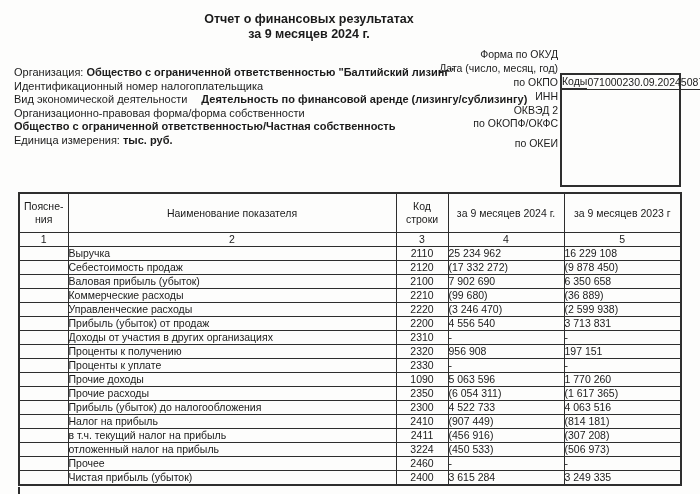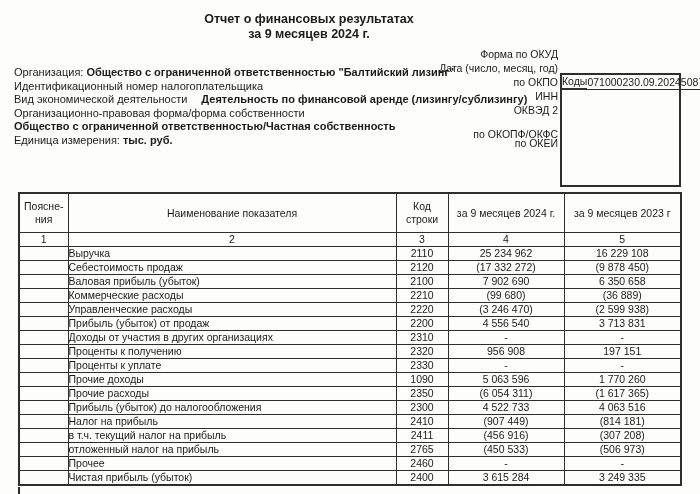--- a/index.html
+++ b/index.html
@@ -51,21 +51,21 @@
     padding:0;overflow:hidden;white-space:nowrap;
   }
   table.report th{
     font-weight:normal;text-align:center;vertical-align:middle;
     height:38px;white-space:pre-line;line-height:13px;
   }
   tr.numbering td{height:13px;line-height:13px;text-align:center;}
   tr.data-row td{height:13px;line-height:13px;}
   td.c-name{padding-left:4px;text-align:left;}
   td.c-code{text-align:center;}
-  td.c-v2024, td.c-v2023{text-align:center;padding-right:7px;}
+  td.c-v2024, td.c-v2023{text-align:left;padding-right:7px;}
   
   .table-bottom-cont{
     position:absolute;left:18px;top:487px;height:7px;width:0;
     border-left:2px solid #2e2e2e;
   }
 </style>
 </head>
 <body>
 
 <div class="page">
@@ -73,21 +73,21 @@
   <div class="title-block">
     <div>Отчет о финансовых результатах</div>
     <div>за 9 месяцев 2024 г.</div>
   </div>
 
   <div class="code-label" style="top:48px">Форма по ОКУД</div>
   <div class="code-label" style="top:62px">Дата (число, месяц, год)</div>
   <div class="code-label" style="top:76px">по ОКПО</div>
   <div class="code-label" style="top:90px">ИНН</div>
   <div class="code-label" style="top:104px">ОКВЭД 2</div>
-  <div class="code-label" style="top:128px">по ОКОПФ/ОКФС</div>
+  <div class="code-label" style="top:117px">по ОКОПФ/ОКФС</div>
   <div class="code-label" style="top:137px">по ОКЕИ</div>
 
   <div class="codes-panel">
     <div class="cp-row cp-header">Коды</div>
     <div class="cp-row" style="height:14px;line-height:14px">0710002</div>
     <div class="cp-row" style="height:14px;line-height:14px">30.09.2024</div>
     <div class="cp-row" style="height:14px;line-height:14px">50875927</div>
     <div class="cp-row">7826705374</div>
     <div class="cp-tall">
       <div class="top-val">64.91</div>
@@ -236,21 +236,21 @@
         <tr class="data-row">
           <td class="c-notes"></td>
           <td class="c-name">в т.ч. текущий налог на прибыль</td>
           <td class="c-code">2411</td>
           <td class="c-v2024">(456 916)</td>
           <td class="c-v2023">(307 208)</td>
         </tr>
         <tr class="data-row">
           <td class="c-notes"></td>
           <td class="c-name">отложенный налог на прибыль</td>
-          <td class="c-code">2765</td>
+          <td class="c-code">3224</td>
           <td class="c-v2024">(450 533)</td>
           <td class="c-v2023">(506 973)</td>
         </tr>
         <tr class="data-row">
           <td class="c-notes"></td>
           <td class="c-name">Прочее</td>
           <td class="c-code">2460</td>
           <td class="c-v2024">-</td>
           <td class="c-v2023">-</td>
         </tr>

